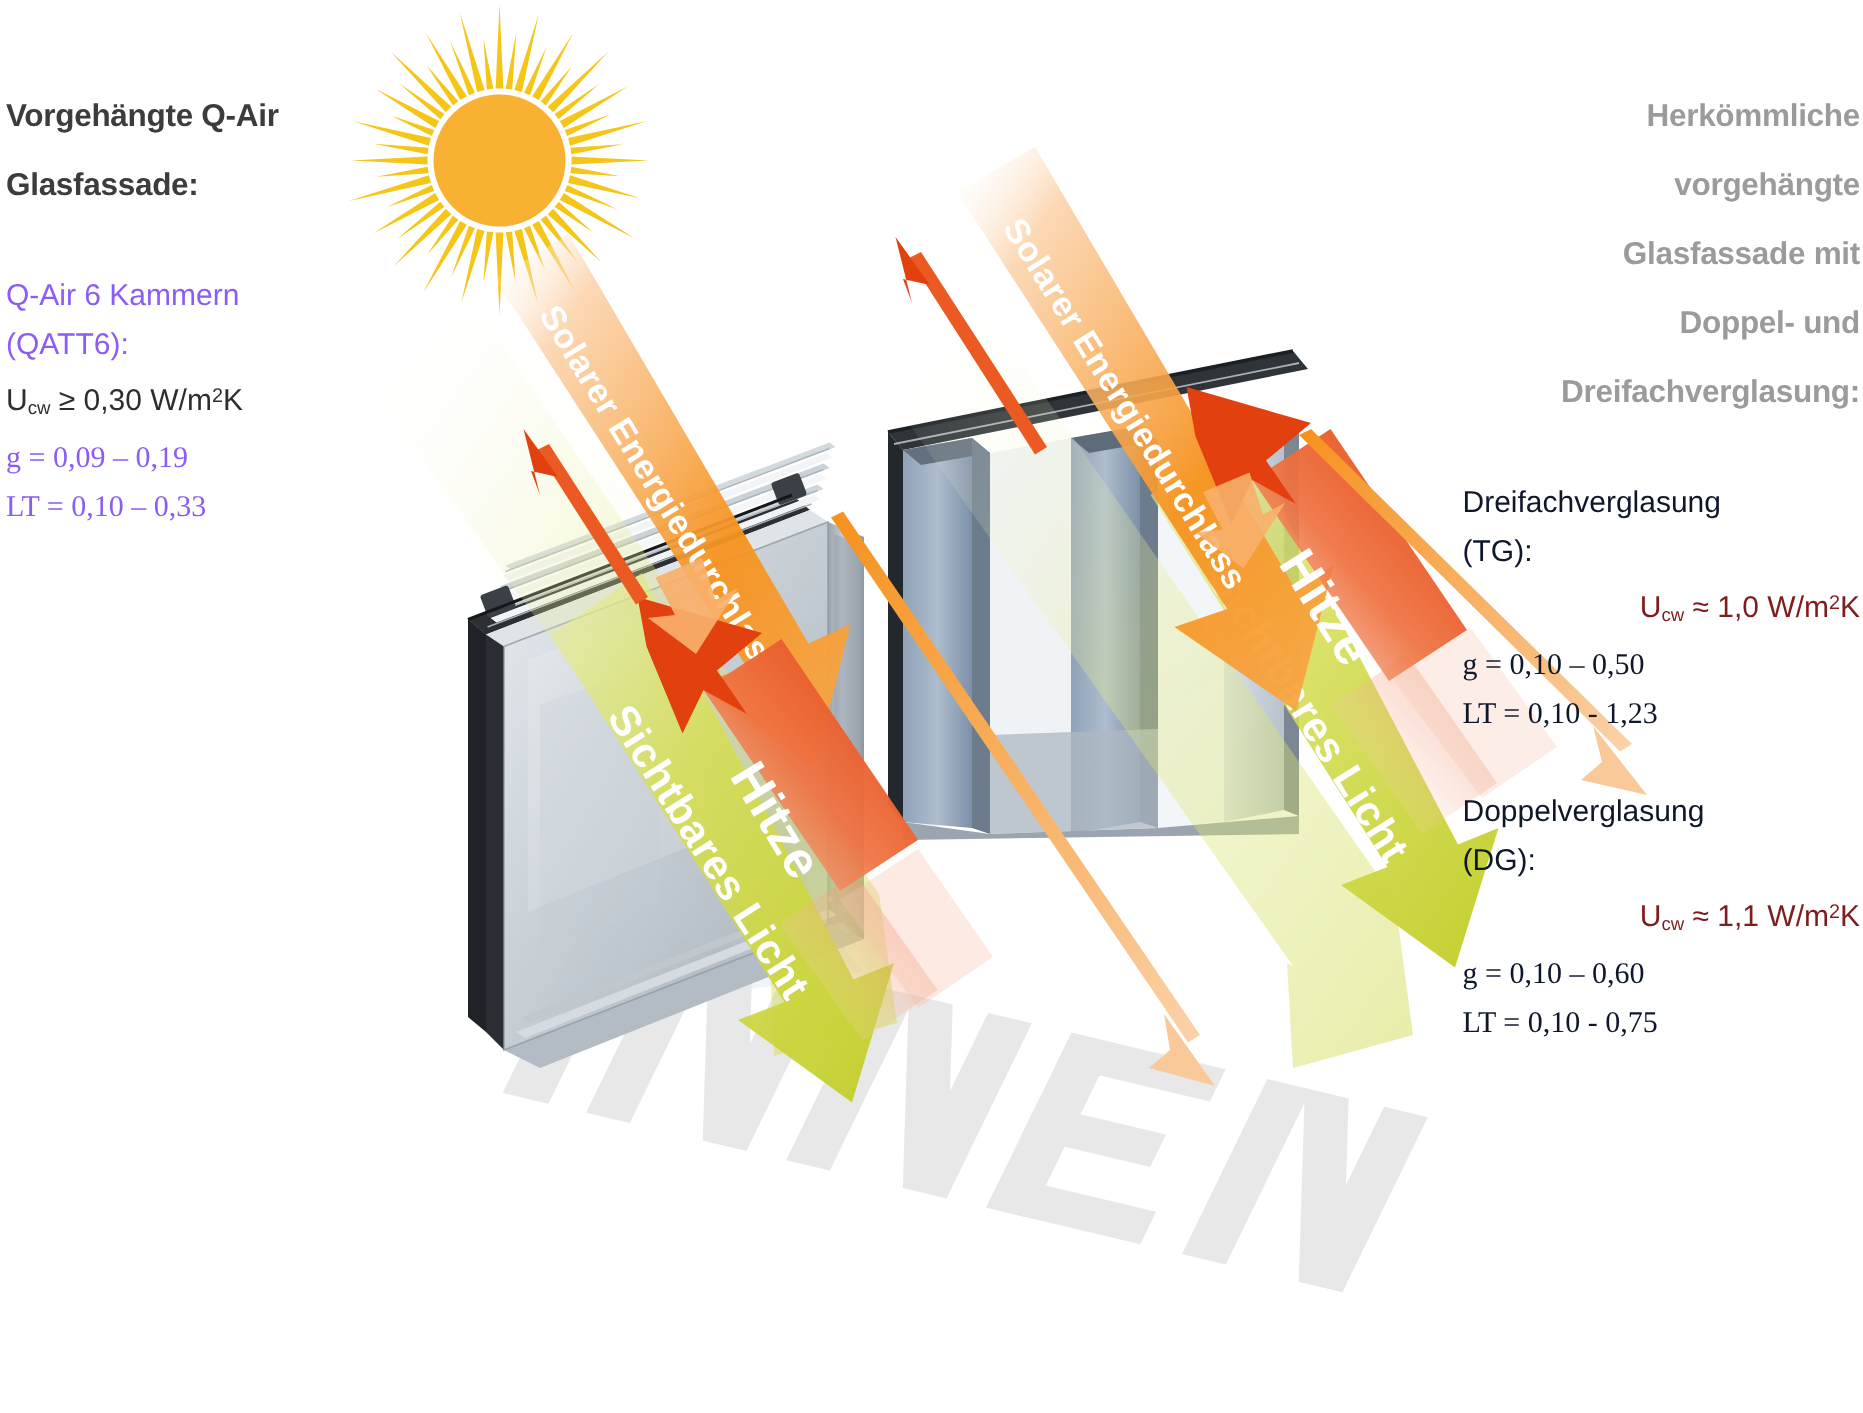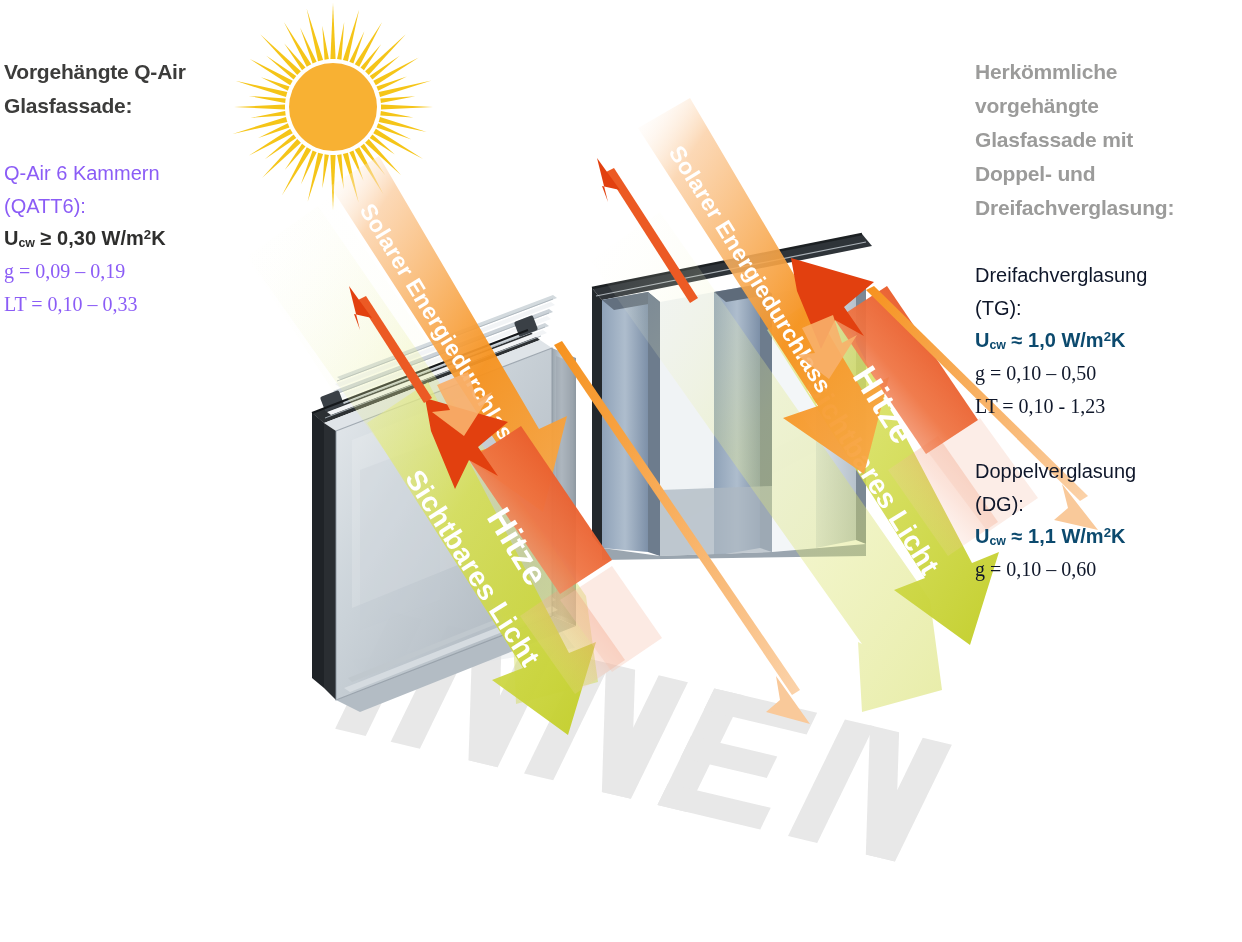--- a/index.html
+++ b/index.html
@@ -26,55 +26,55 @@
     position: absolute;
     width: 265px;
     z-index: 40;
   }
   #col-left  { left: 4px;  top: 55px; }
   #col-right { left: 975px; top: 55px; }
 
   .col-heading {
     font-size: 21px;
     font-weight: bold;
-    line-height: 34px;
+    line-height: 46px;
     letter-spacing: -0.2px;
     margin: 0 0 34px 0;
     white-space: pre-line;
   }
   #col-left .col-heading  { color: #3c3c3b; }
-  #col-right .col-heading { color: #9b9b9a; }
+  #col-right .col-heading { color: #9b9b9a; text-align: right; }
 
   .spec-block { margin-bottom: 32px; }
   .spec-block:last-child { margin-bottom: 0; }
 
   .spec-name {
     font-size: 20px;
     line-height: 33px;
     font-weight: normal;
     white-space: pre-line;
     margin: 0;
   }
   .spec-u {
     font-size: 20px;
-    line-height: 23px;
-    font-weight: bold;
+    line-height: 33px;
+    font-weight: normal;
     margin: 0;
   }
   .spec-line {
     font-size: 20px;
     line-height: 33px;
     font-weight: normal;
     margin: 0;
     font-family: Liberation Serif, serif;
   }
   #col-left  .spec-name, #col-left  .spec-line { color: #8b5cf6; }
   #col-left  .spec-u    { color: #2e2e2d; }
   #col-right .spec-name, #col-right .spec-line { color: #0f172a; }
-  #col-right .spec-u    { color: #0c4a6e; }
+  #col-right .spec-u    { color: #7f1d1d; text-align: right; }
 
   .sub { font-size: 0.62em; vertical-align: -0.18em; letter-spacing: 0; }
   .sup { font-size: 0.66em; vertical-align: 0.42em; }
 
   
   #art {
     position: absolute;
     left: 0; top: 0;
     width: 1242px; height: 942px;
     z-index: 10;
@@ -520,16 +520,17 @@
       <p class="spec-u"><span>U</span><span class="sub">cw</span><span> ≈ 1,0 W/m</span><span class="sup">2</span><span>K</span></p>
       <p class="spec-line">g = 0,10 – 0,50</p>
       <p class="spec-line">LT = 0,10 - 1,23</p>
     </div>
 
     <div class="spec-block">
       <p class="spec-name">Doppelverglasung
 (DG):</p>
       <p class="spec-u"><span>U</span><span class="sub">cw</span><span> ≈ 1,1 W/m</span><span class="sup">2</span><span>K</span></p>
       <p class="spec-line">g = 0,10 – 0,60</p>
+      <p class="spec-line">LT = 0,10 - 0,75</p>
     </div>
   </div>
 
 </div>
 
 </body></html>

